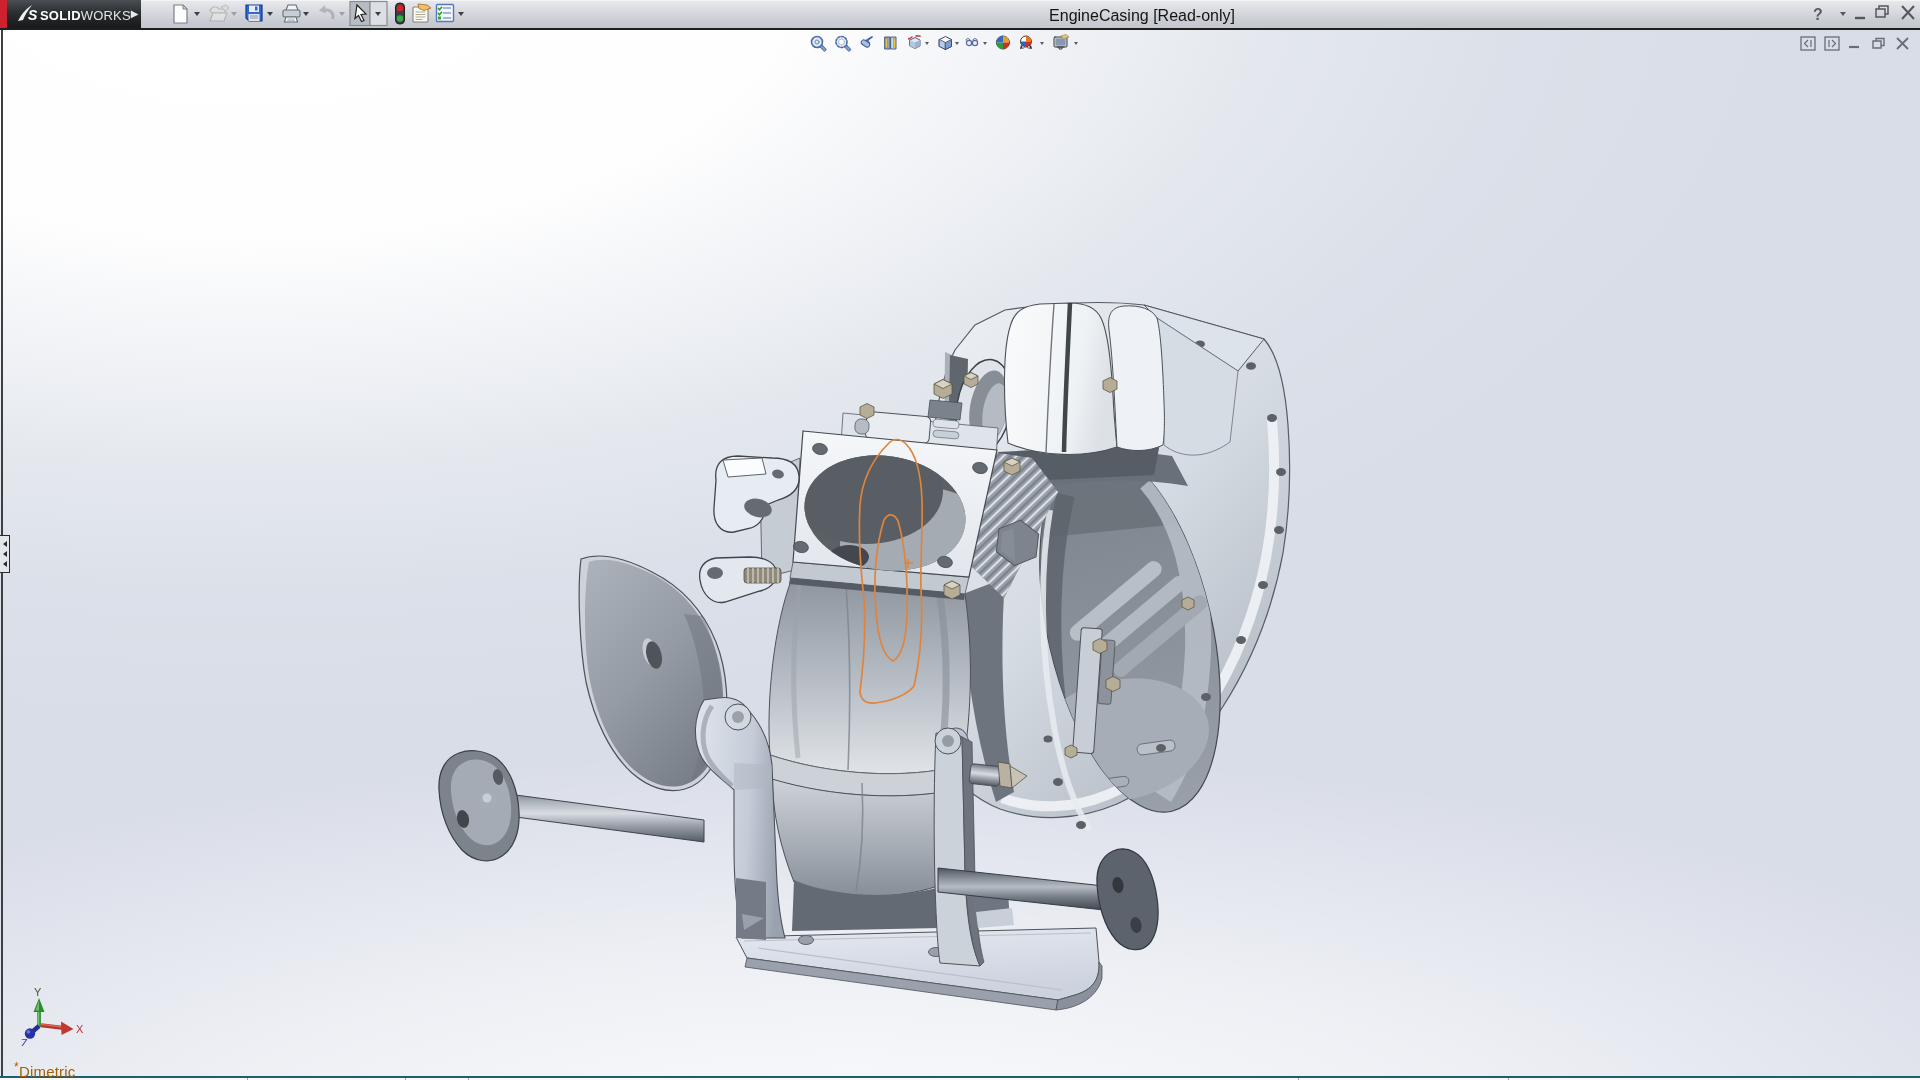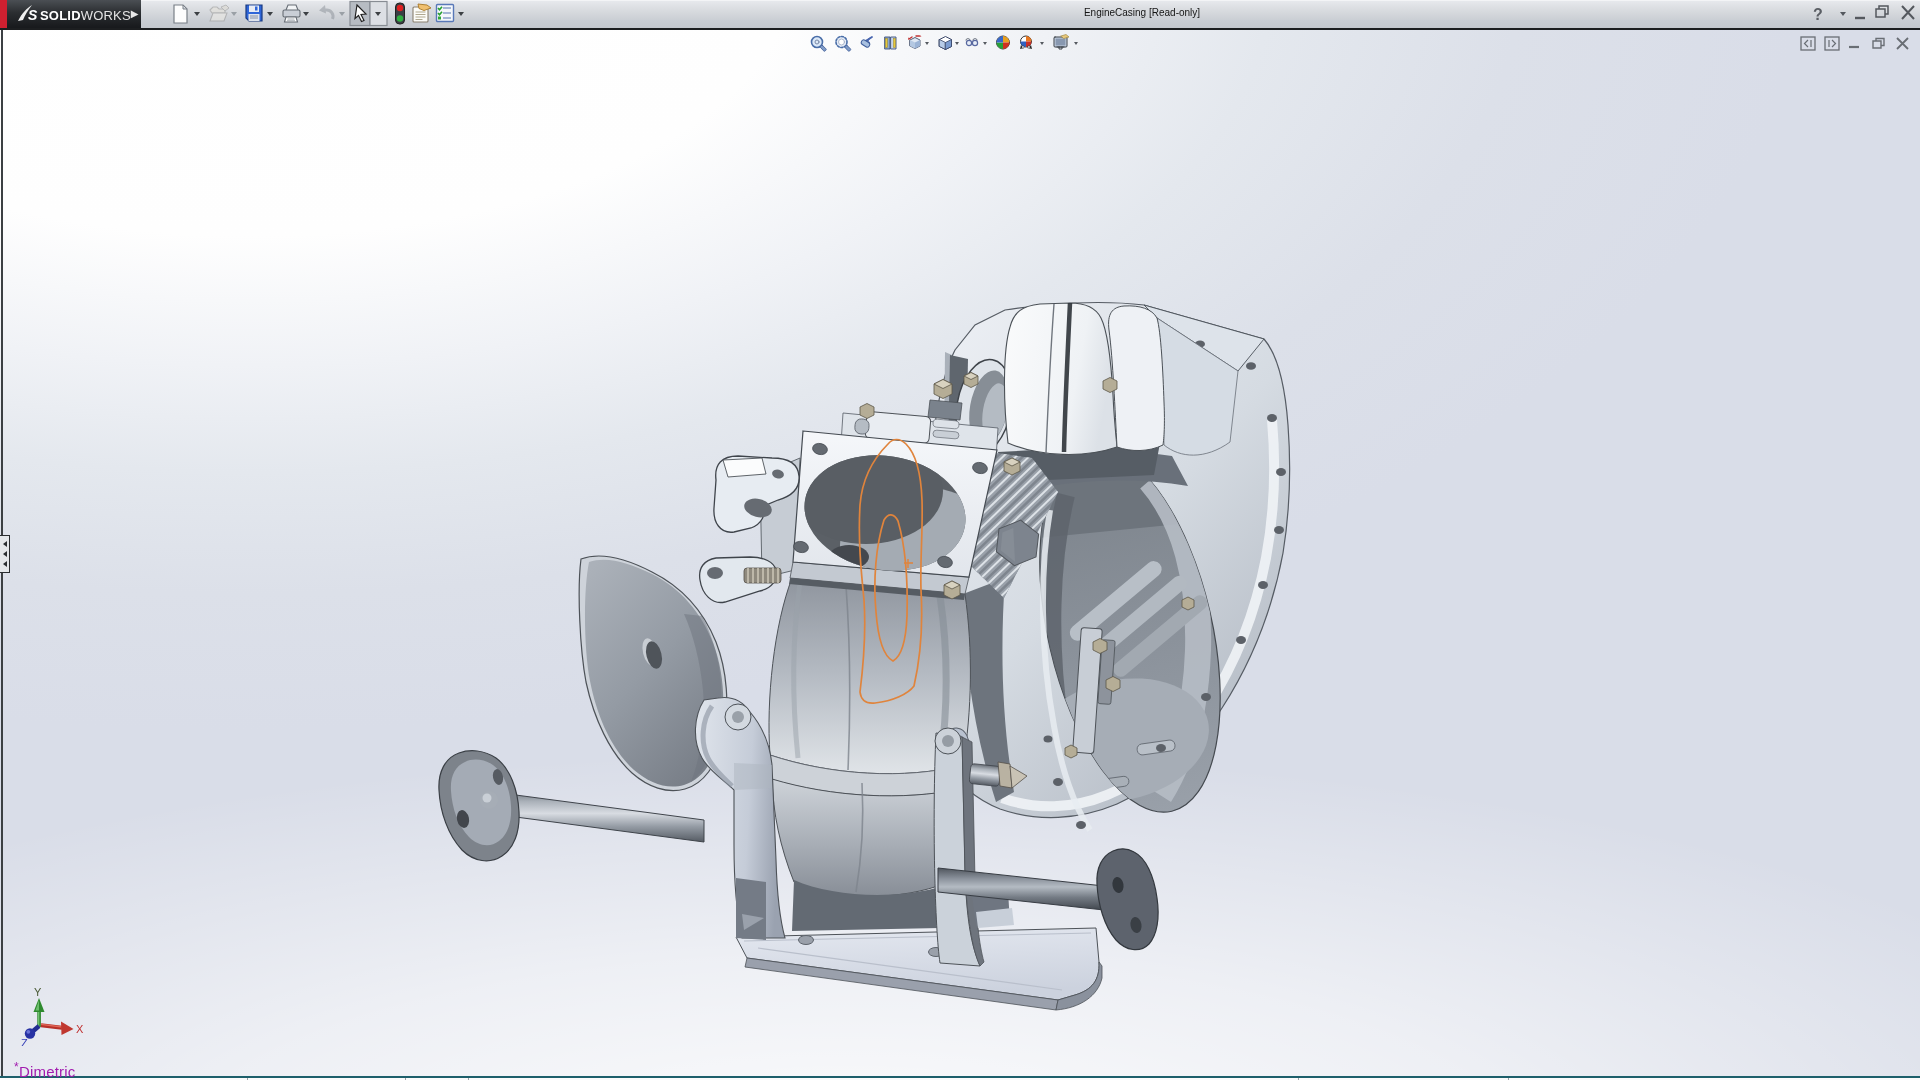--- a/index.html
+++ b/index.html
@@ -8,28 +8,28 @@
 
   
   #titlebar { position:absolute; left:0; top:0; width:1920px; height:28px;
     background:linear-gradient(180deg,#e8eaee 0%,#d7dade 40%,#c9cdd3 75%,#c4c8ce 100%); }
   #titlebar .topline { position:absolute; left:0; top:0; width:100%; height:1px; background:#f3f4f6; }
   #logoblock { position:absolute; left:0; top:0; width:141px; height:28px;
     background:linear-gradient(180deg,#4b4f54 0%,#2b2e31 45%,#17191c 100%); }
   #redstripe { position:absolute; left:0; top:0; width:7px; height:28px; background:#cf2030; }
   #logoarrow { position:absolute; left:128px; top:0; width:13px; height:28px; color:#e8e8e8; font-size:10px; line-height:28px; text-align:center; }
   #darkline { position:absolute; left:0; top:28px; width:1920px; height:2px; background:#1c1e20; }
-  #wintitle { position:absolute; left:1142px; top:7px; transform:translateX(-50%); font-size:10px; color:#141414; }
+  #wintitle { position:absolute; left:1142px; top:7px; transform:translateX(-50%); font-size:16px; color:#141414; }
 
   
   #viewport { position:absolute; left:0; top:30px; width:1920px; height:1046px; overflow:hidden; }
   #vpborderL { position:absolute; left:1px; top:30px; width:2px; height:1046px; background:#3c4043; }
   #bottomline { position:absolute; left:0; top:1076px; width:1920px; height:2px; background:#1d5f6b; }
   #statusstrip { position:absolute; left:0; top:1078px; width:1920px; height:2px; background:#fbfbfb; }
-  #dimetric { position:absolute; left:14px; top:1060px; font-size:15px; color:#a21caf; letter-spacing:0.2px; }
+  #dimetric { position:absolute; left:14px; top:1060px; font-size:15px; color:#a16207; letter-spacing:0.2px; }
   #dimetric sup { font-size:12px; }
 
   
   #lefttab { position:absolute; left:0px; top:535px; width:10px; height:38px; background:#e4e7ea; border:1px solid #2a2d30; border-left:none; }
 </style>
 </head>
 <body>
 <div id="page">
 
   <div id="viewport">

